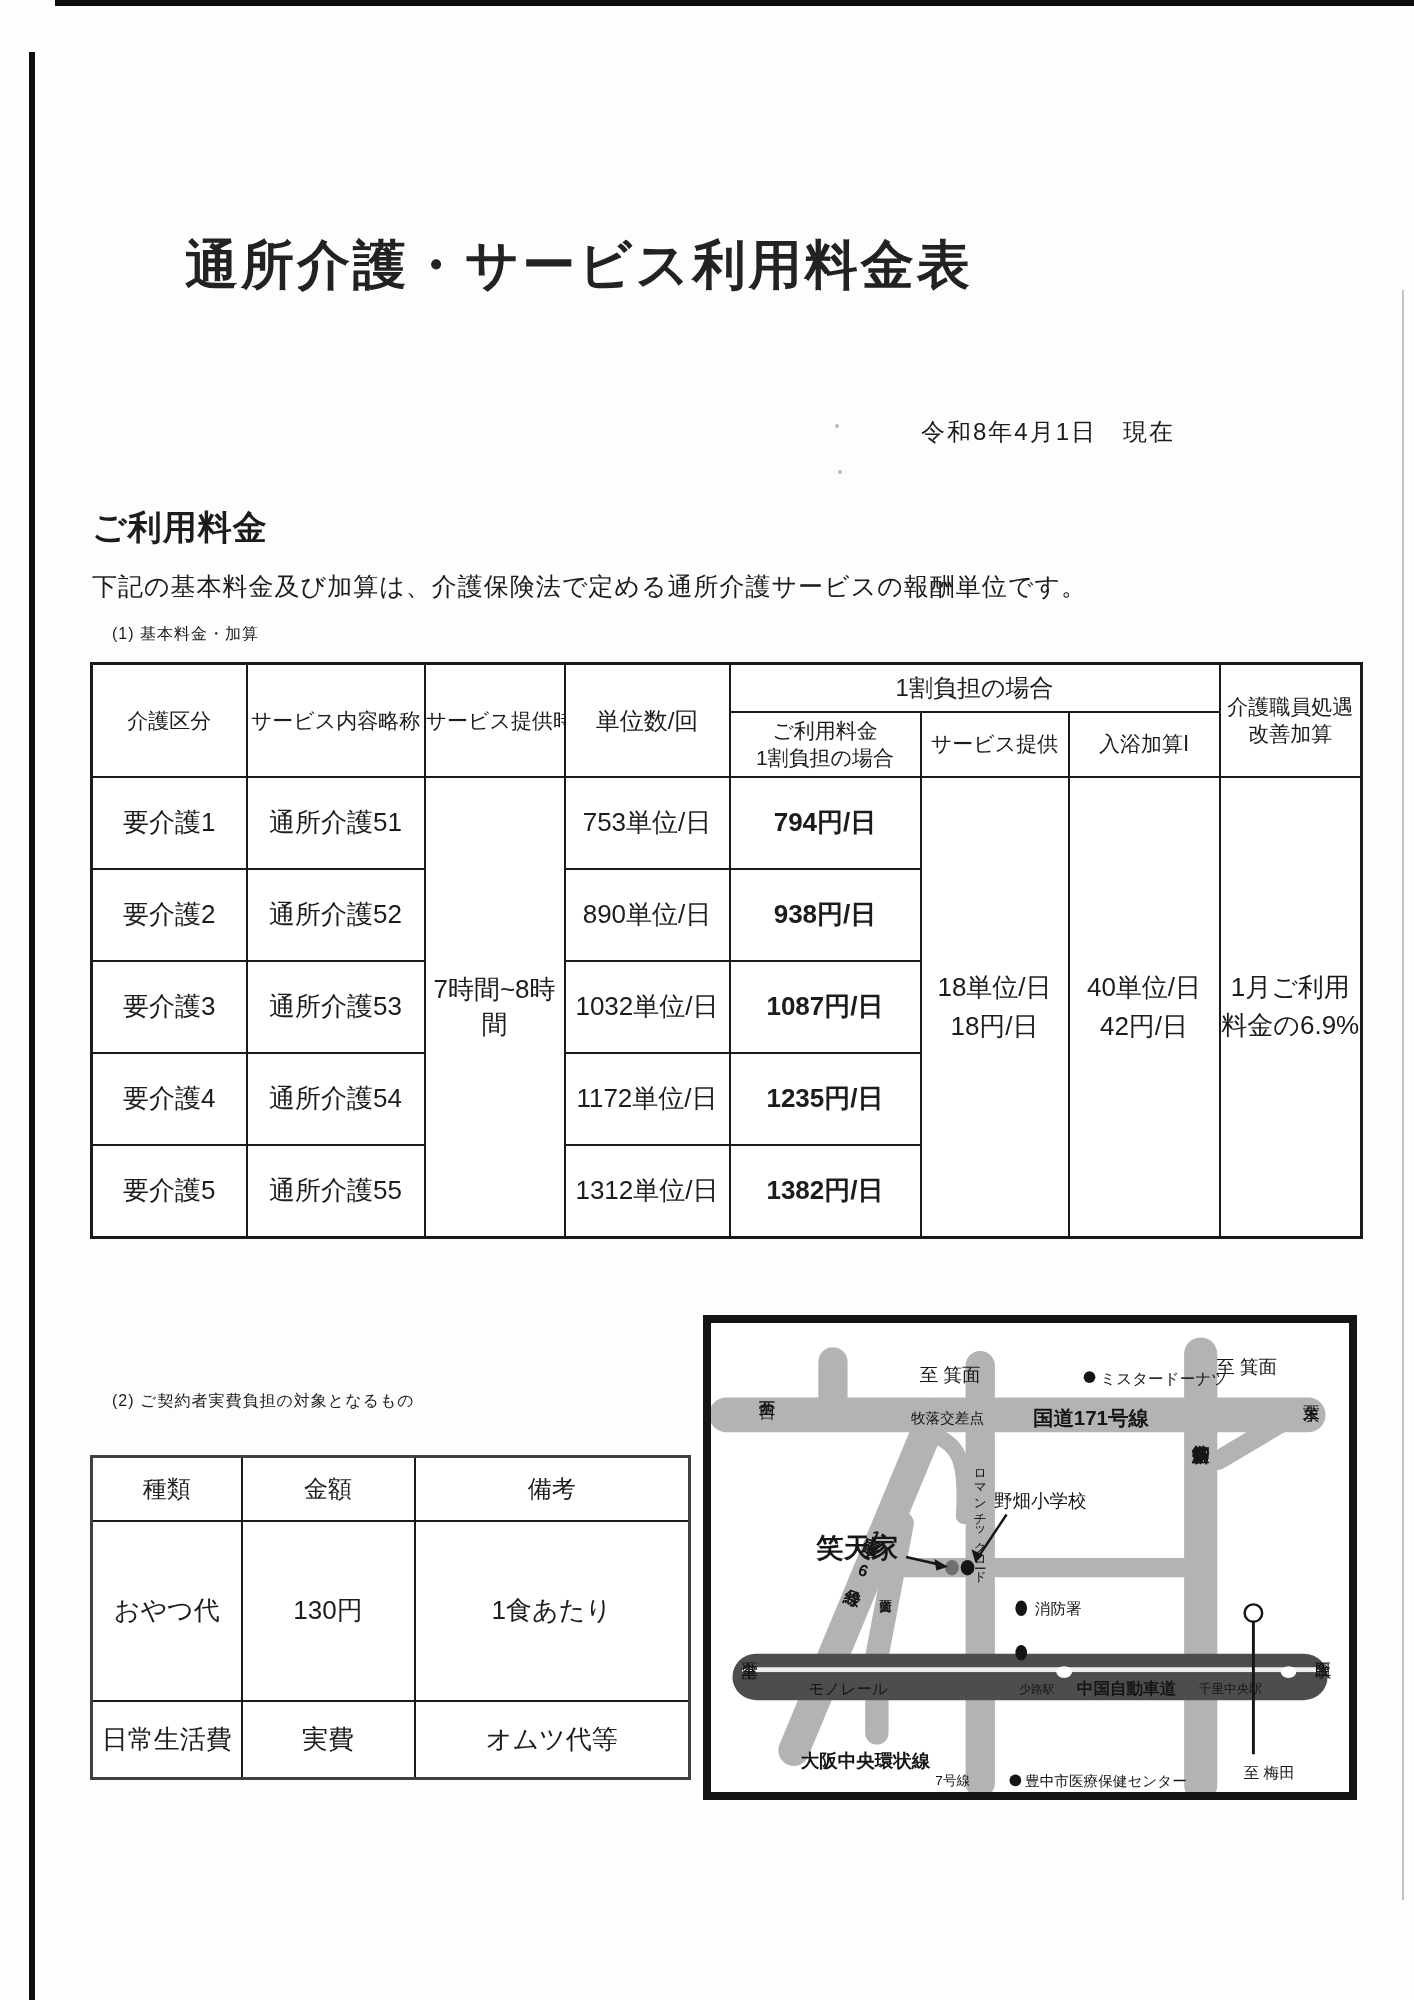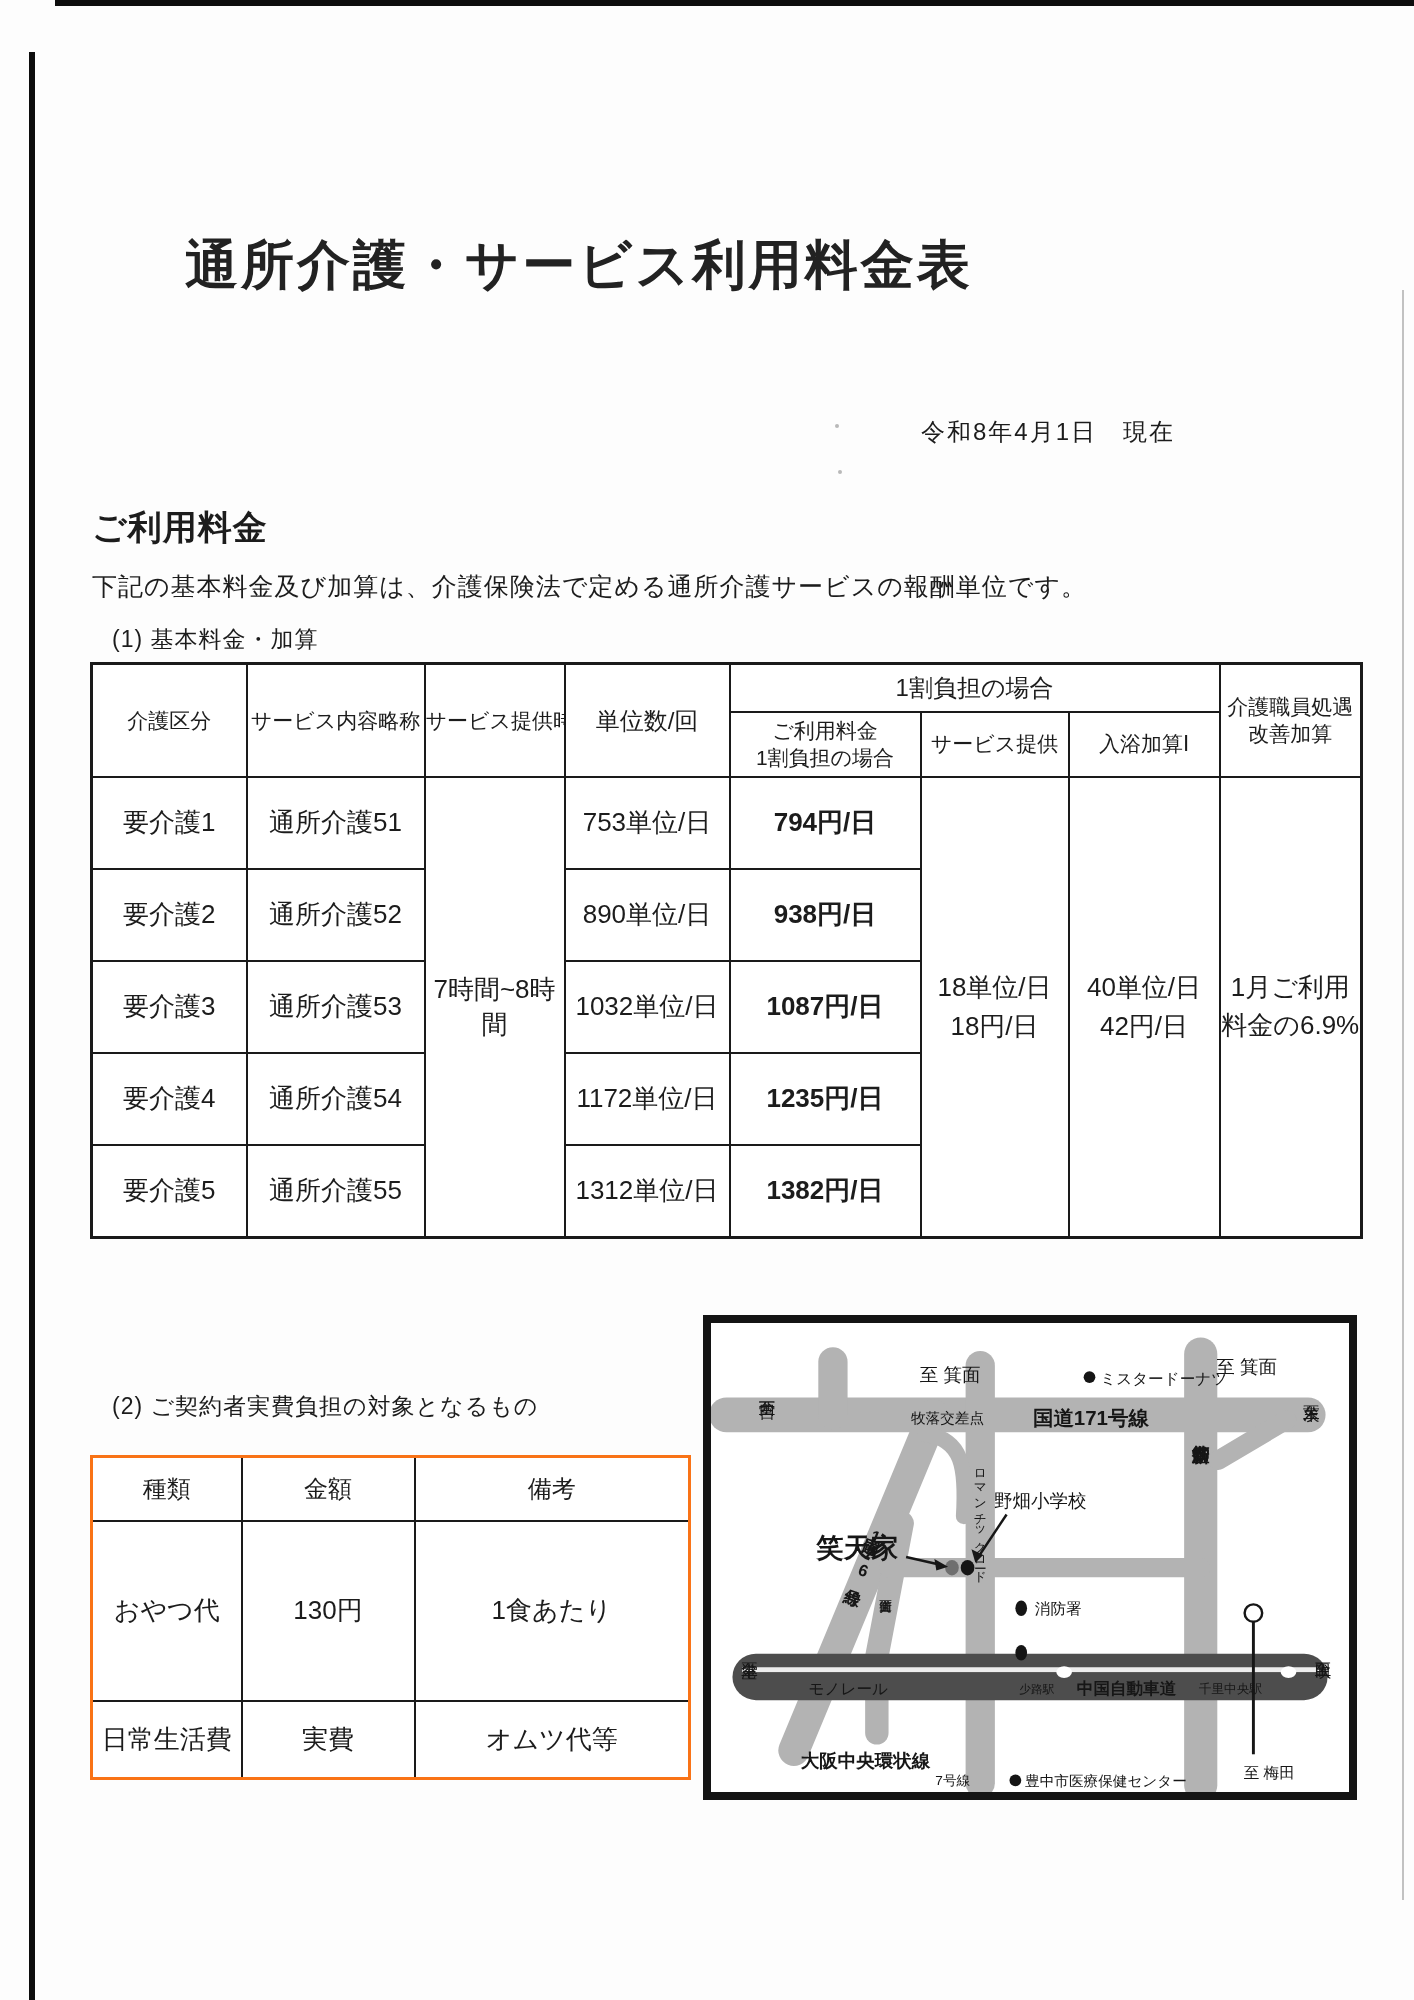--- a/index.html
+++ b/index.html
@@ -13,41 +13,41 @@
   
   .art-top{left:55px;top:0;width:1359px;height:6px;background:#0d0d0d;}
   .art-left{left:29px;top:52px;width:6px;height:1948px;background:#0d0d0d;}
   .art-right{left:1402px;top:290px;width:2px;height:1610px;background:#c2c2c2;}
   .speck{width:4px;height:4px;border-radius:50%;background:#b9b9b9;}
 
   .doc-title{left:185px;top:230px;font-size:53px;font-weight:600;letter-spacing:3px;color:#222;}
   .date-note{left:820px;top:416px;width:355px;text-align:right;font-size:24px;letter-spacing:2px;}
   .sec-heading{left:92px;top:505px;font-size:34px;font-weight:600;letter-spacing:1px;}
   .intro{left:92px;top:570px;font-size:25px;letter-spacing:1px;}
-  .cap{font-size:23px;letter-spacing:1px;}
+  .cap{font-size:16px;letter-spacing:1px;}
   .cap1{left:112px;top:624px;}
   .cap2{left:112px;top:1391px;}
 
   table{border-collapse:collapse;table-layout:fixed;background:#fff;}
   .fee-table{left:90px;top:662px;width:1270px;border:3px solid #1a1a1a;}
   .fee-table th,.fee-table td{border:2px solid #1a1a1a;padding:0;overflow:hidden;}
   .fee-table th{font-size:21px;font-weight:normal;text-align:center;line-height:1.3;}
   .fee-table td{font-size:26px;text-align:center;}
   .pre{white-space:pre-line;}
   .nowrap{white-space:nowrap;}
   .th-copay-fee{padding:0 6px;}
   .th-provision{padding:0 19px;}
   .th-staff{padding:0 14px;text-align:left;}
   .td-val{text-align:right;padding-right:16px;font-size:27px;font-weight:bold;}
   .td-units{text-align:right;padding-right:10px;font-size:26px;}
   .td-hours{font-size:19px;}
   .td-merged{font-size:24px;line-height:1.5;}
   .td-staff{font-size:22px;text-align:left;padding:0 8px;line-height:1.45;}
 
-  .exp-table{left:90px;top:1455px;width:598px;border:3px solid #f97316;}
+  .exp-table{left:90px;top:1455px;width:598px;border:3px solid #404040;}
   .exp-table th,.exp-table td{border:2px solid #1a1a1a;text-align:center;}
   .exp-table th{font-size:24px;font-weight:normal;}
   .exp-table td{font-size:26px;}
 
   .map-box{left:703px;top:1315px;width:654px;height:485px;border:8px solid #141414;
     box-sizing:border-box;background:#fff;}
   .map-box svg{display:block;}
   .v{writing-mode:vertical-rl;text-orientation:upright;}
   svg text{font-family:"Liberation Sans","DejaVu Sans",sans-serif;fill:#161616;}
 </style>

